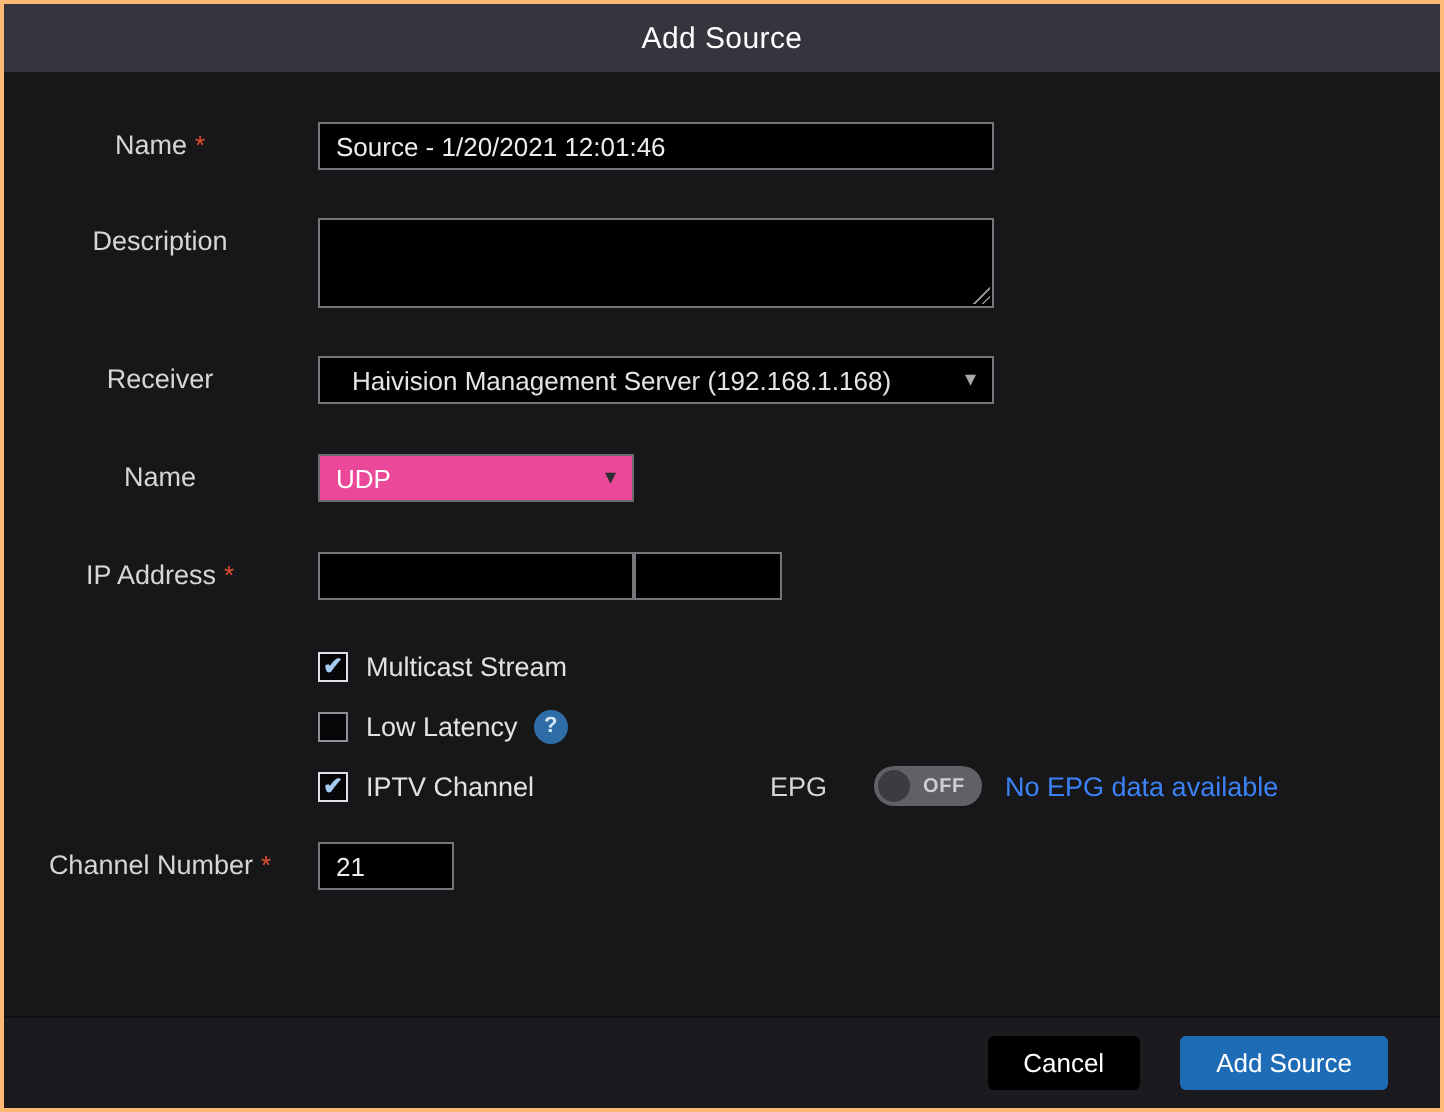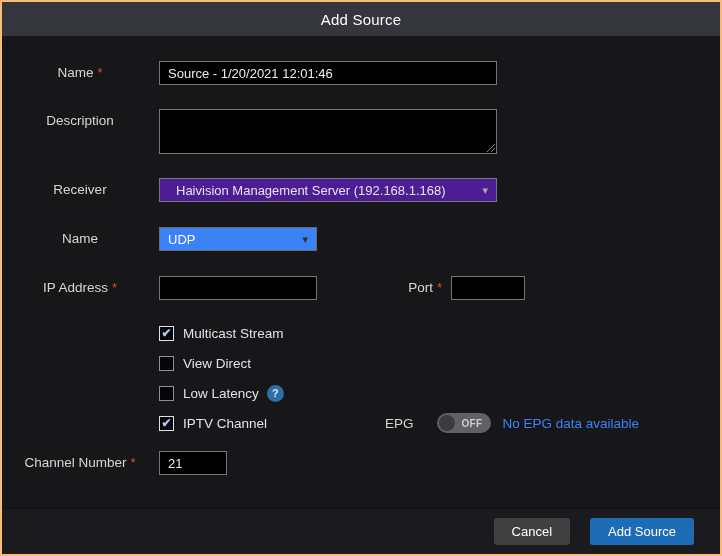--- a/index.html
+++ b/index.html
@@ -53,22 +53,22 @@
     content:""; position:absolute; right:2px; bottom:2px; width:10px; height:10px;
     background:repeating-linear-gradient(135deg, transparent 0 2px, #8a8a8e 2px 3px);
     clip-path:polygon(100% 0, 100% 100%, 0 100%);
     pointer-events:none;
   }
 
   .dropdown {
     height:24px; display:flex; align-items:center; justify-content:space-between;
     padding:0 8px; cursor:pointer;
   }
-  .dropdown.dark { background:#4c1d95; border:1px solid #75757a; color:#e4e4e6; width:338px; font-size:13px;padding-left:16px; }
-  .dropdown.gray { background:#3b82f6; border:1px solid #6a6a6f; color:#ffffff; width:158px; font-size:13px;gap:21px; }
+  .dropdown.dark { background:#000000; border:1px solid #75757a; color:#e4e4e6; width:338px; font-size:13px;padding-left:16px; }
+  .dropdown.gray { background:#ec4899; border:1px solid #6a6a6f; color:#ffffff; width:158px; font-size:13px;gap:21px; }
   .caret { font-size:11px; line-height:1; margin-left:8px; }
   .dropdown.dark .caret { color:#a9a9ad; }
   .dropdown.gray .caret { color:#2e2e33; }
 
   .port-label { width:125px; text-align:right; margin-right:9px; color:#d6d6d6; font-size:13.5px; line-height:24px; }
 
   .check-group { margin-left:149px; margin-bottom:19px; }
   .chk-row { height:18px; margin-bottom:12px; display:flex; align-items:center; position:relative; cursor:pointer; }
   .chk-row:last-child { margin-bottom:0; }
   .checkbox {
@@ -104,21 +104,21 @@
     height:46px; flex-shrink:0;
     background:#1b1b1f; border-top:1px solid #101013;
     display:flex; align-items:center; justify-content:flex-end;
     gap:20px; padding-right:26px;
   }
   .btn {
     height:27px; border:none; border-radius:3px;
     font-size:13px; color:#fff; padding:0 18px;
     font-family:inherit; cursor:pointer;
   }
-  .btn.gray { background:#404040; }
+  .btn.gray { background:#000000; }
   .btn.blue { background:var(--accent,#1d6cb5); }
 </style>
 </head>
 <body>
 
 <div class="dialog">
 
   <div class="titlebar">
     <div class="title">Add Source</div>
   </div>
@@ -159,39 +159,32 @@
         <span>UDP</span>
         <span class="caret">▾</span>
       </div>
     </div>
 
     <div class="row row-ip">
       <div class="flabel">
         <span>IP Address</span><span class="req">*</span>
       </div>
       <input type="text" class="input w-md" value="" style="">
-      <div class="port-label">
-        <span>Port</span><span class="req">*</span>
-      </div>
       <input type="text" class="input w-sm" value="" style="">
     </div>
 
     <div class="check-group">
 
       <div class="chk-row checked">
         <span class="checkbox">
             <span class="mark">✔</span>
           </span>
         <span class="chk-label">Multicast Stream</span>
       </div>
 
-      <div class="chk-row">
-        <span class="checkbox"></span>
-        <span class="chk-label">View Direct</span>
-      </div>
 
       <div class="chk-row">
         <span class="checkbox"></span>
         <span class="chk-label">Low Latency</span>
         <span class="help">?</span>
       </div>
 
       <div class="chk-row checked">
         <span class="checkbox">
             <span class="mark">✔</span>

